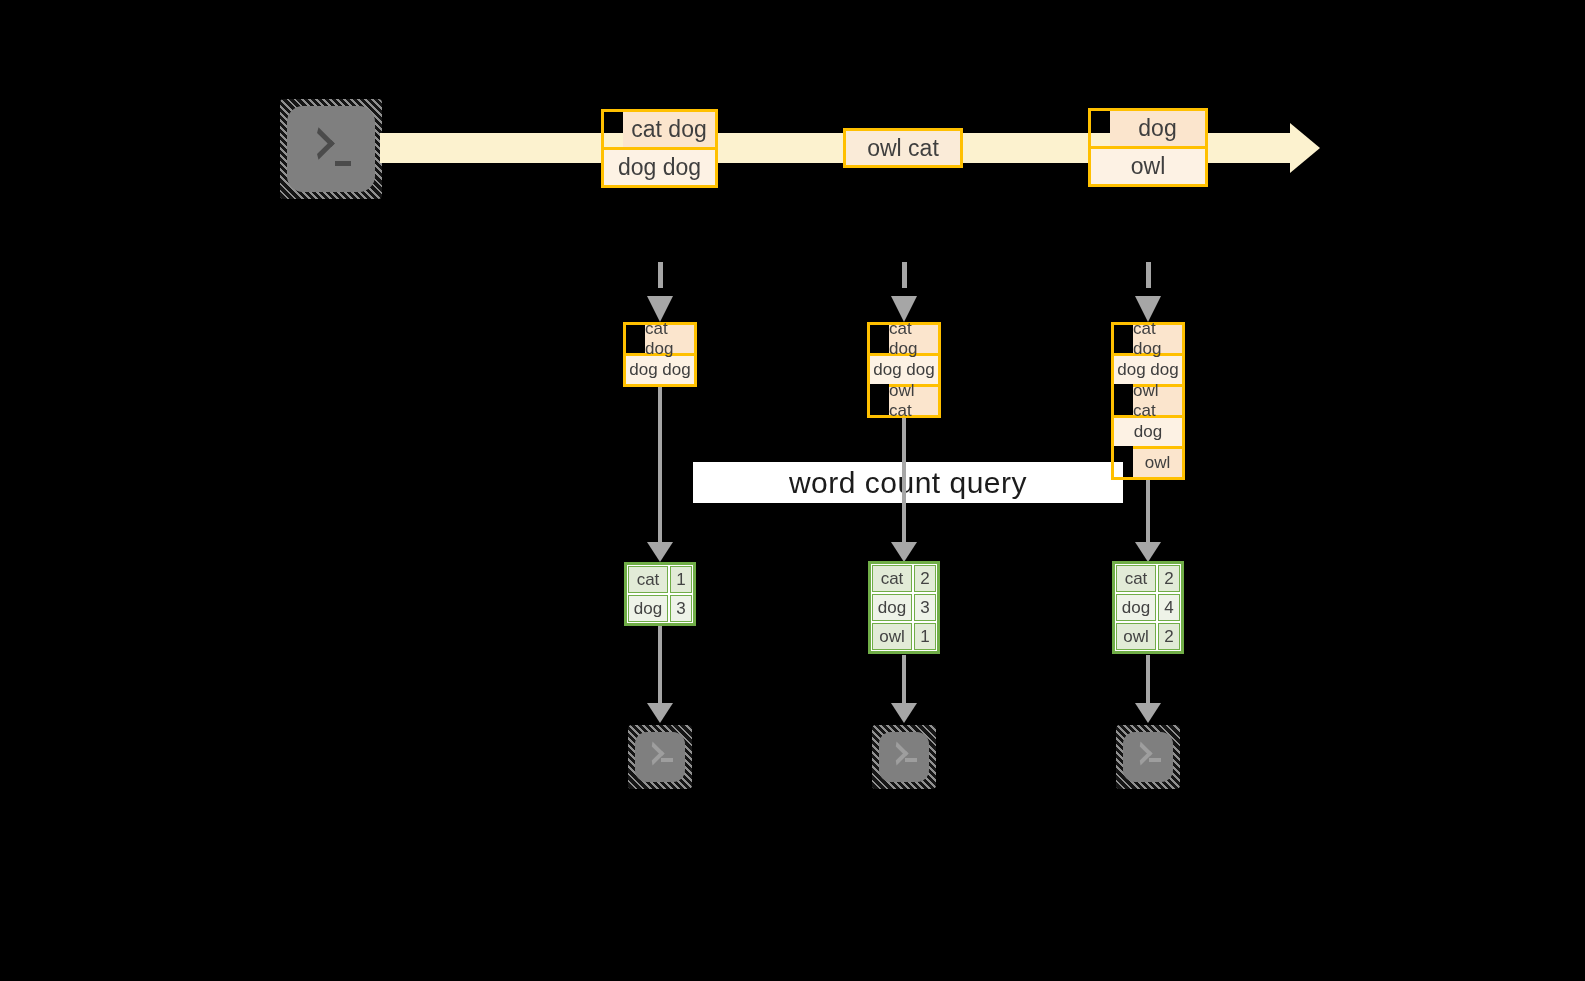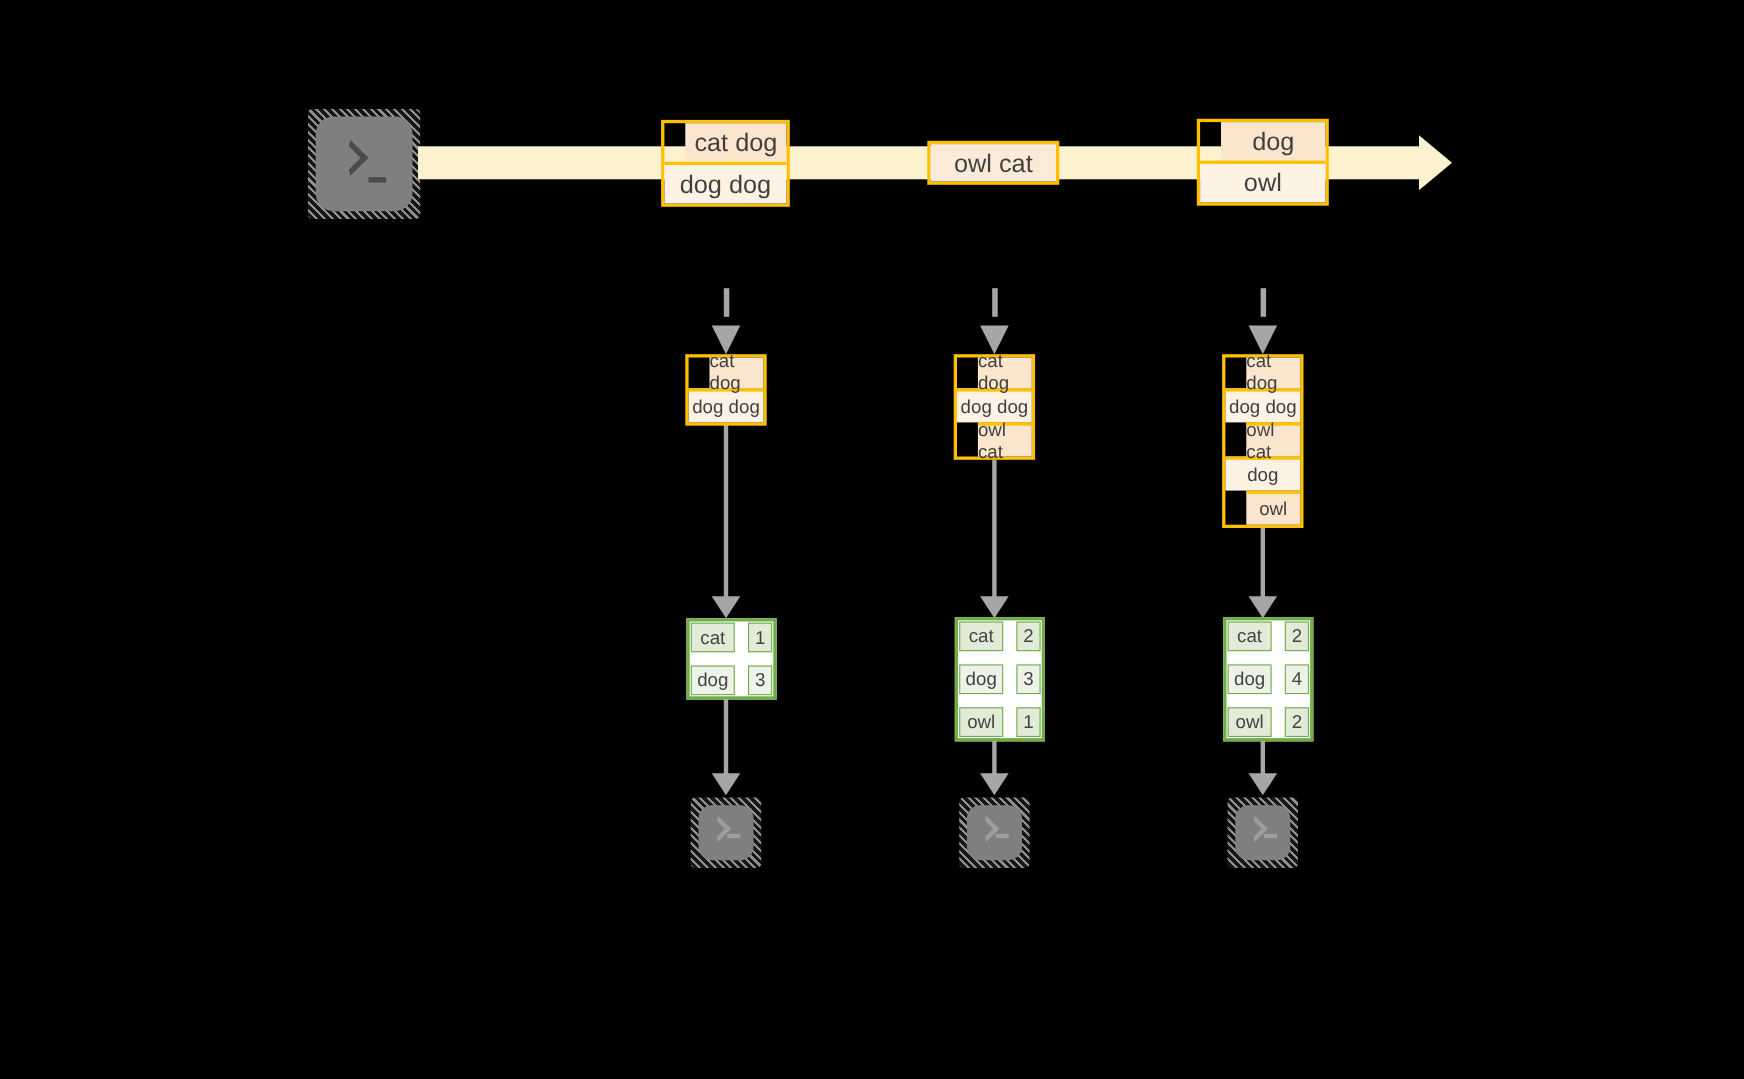--- a/index.html
+++ b/index.html
@@ -45,21 +45,21 @@
         border-top:20px solid #A6A6A6;}
   .ahead.dash{border-top-width:26px;}
 
   
   .query-label{position:absolute;left:693px;top:462px;width:430px;height:41px;z-index:1;
         background:#ffffff;color:#1c1c1c;font-size:30px;font-weight:300;
         display:flex;align-items:center;justify-content:center;letter-spacing:.5px;}
 
   
   .gtable{position:absolute;box-sizing:border-box;display:grid;z-index:3;
-        grid-template-columns:40px 22px;gap:12px;padding:1px;background:#fff;
+        grid-template-columns:40px 22px;gap:2px;padding:1px;background:#fff;
         border:3px solid #70AD47;}
   .gcell{box-sizing:border-box;height:27px;border:1px solid #70AD47;
         display:flex;align-items:center;justify-content:center;
         font-size:17px;color:#434343;}
   .gc-d{background:#E2EBD7;}
   .gc-l{background:#EEF3E8;}
 </style>
 </head>
 <body>
 
@@ -104,20 +104,21 @@
     <div class="row fill-d">owl cat</div>
   </div>
   <div class="obox state" style="left:1111px;top:322px;width:74px;">
     <div class="row fill-d">cat dog</div>
     <div class="row fill-l">dog dog</div>
     <div class="row fill-d">owl cat</div>
     <div class="row fill-l">dog</div>
     <div class="row fill-d">owl</div>
   </div>
 
+  <div class="query-label">word count query</div>
 
   <div class="vline" style="left:658px;top:386px;height:158px;"></div>
   <div class="ahead" style="left:647px;top:542px;"></div>
   <div class="vline" style="left:902px;top:418px;height:126px;"></div>
   <div class="ahead" style="left:891px;top:542px;"></div>
   <div class="vline" style="left:1146px;top:480px;height:64px;"></div>
   <div class="ahead" style="left:1135px;top:542px;"></div>
 
   <div class="gtable" style="left:624px;top:562px;">
     <div class="gcell gc-d">cat</div>

